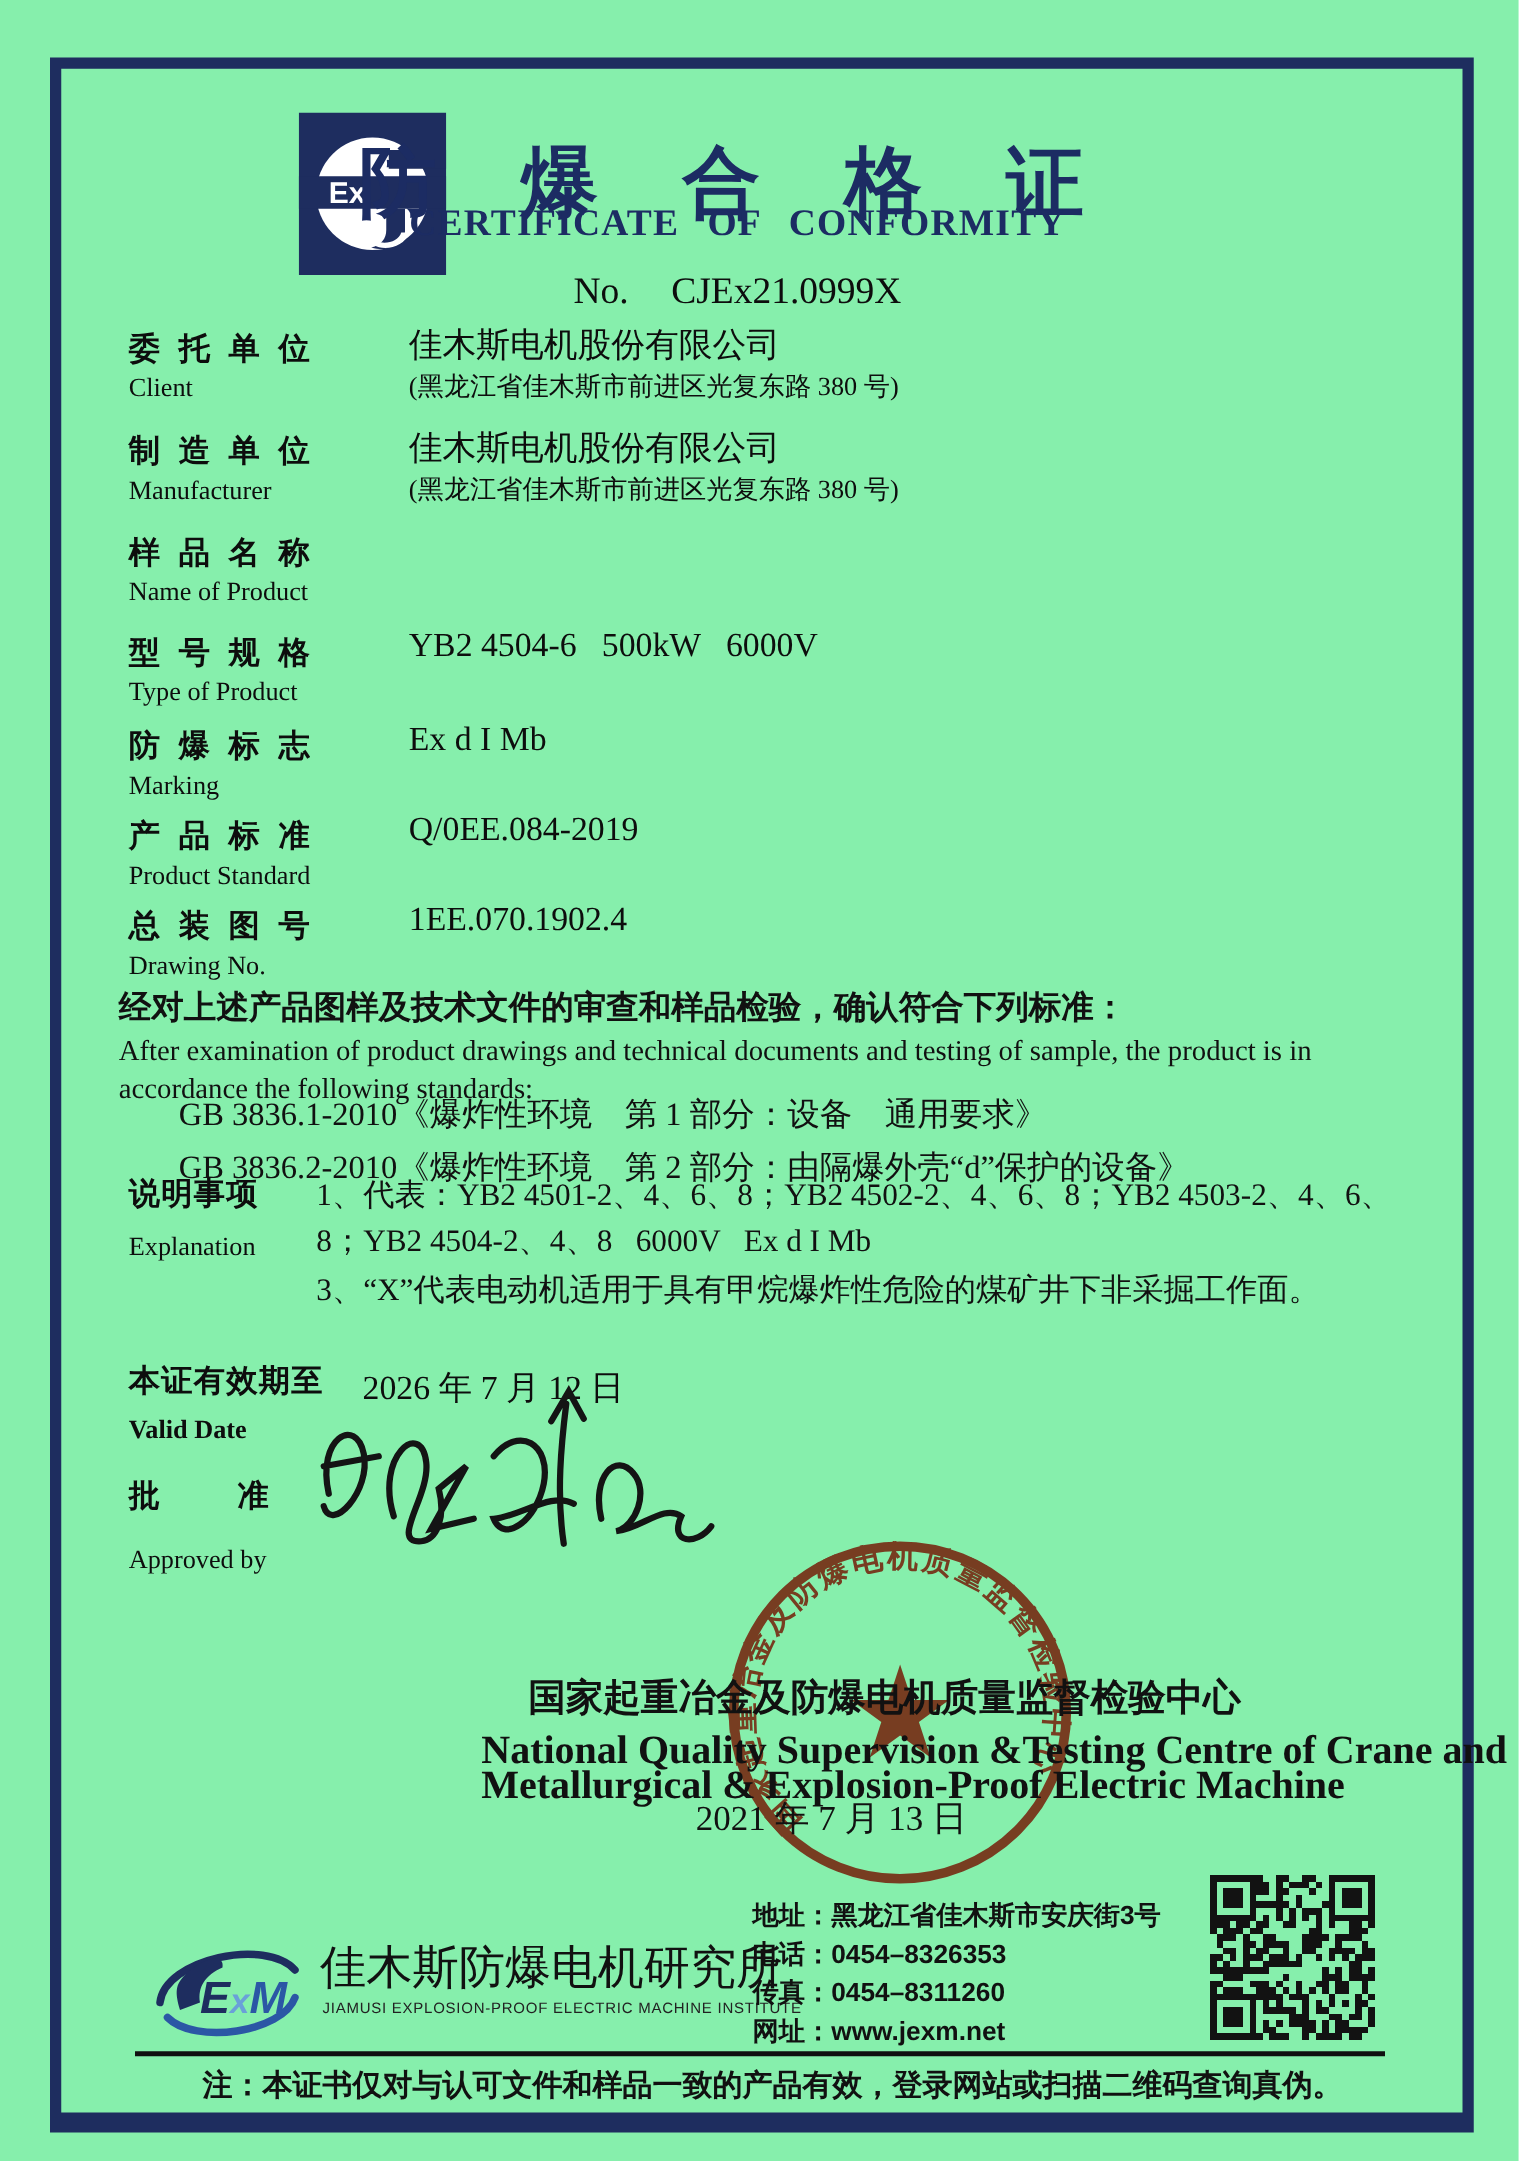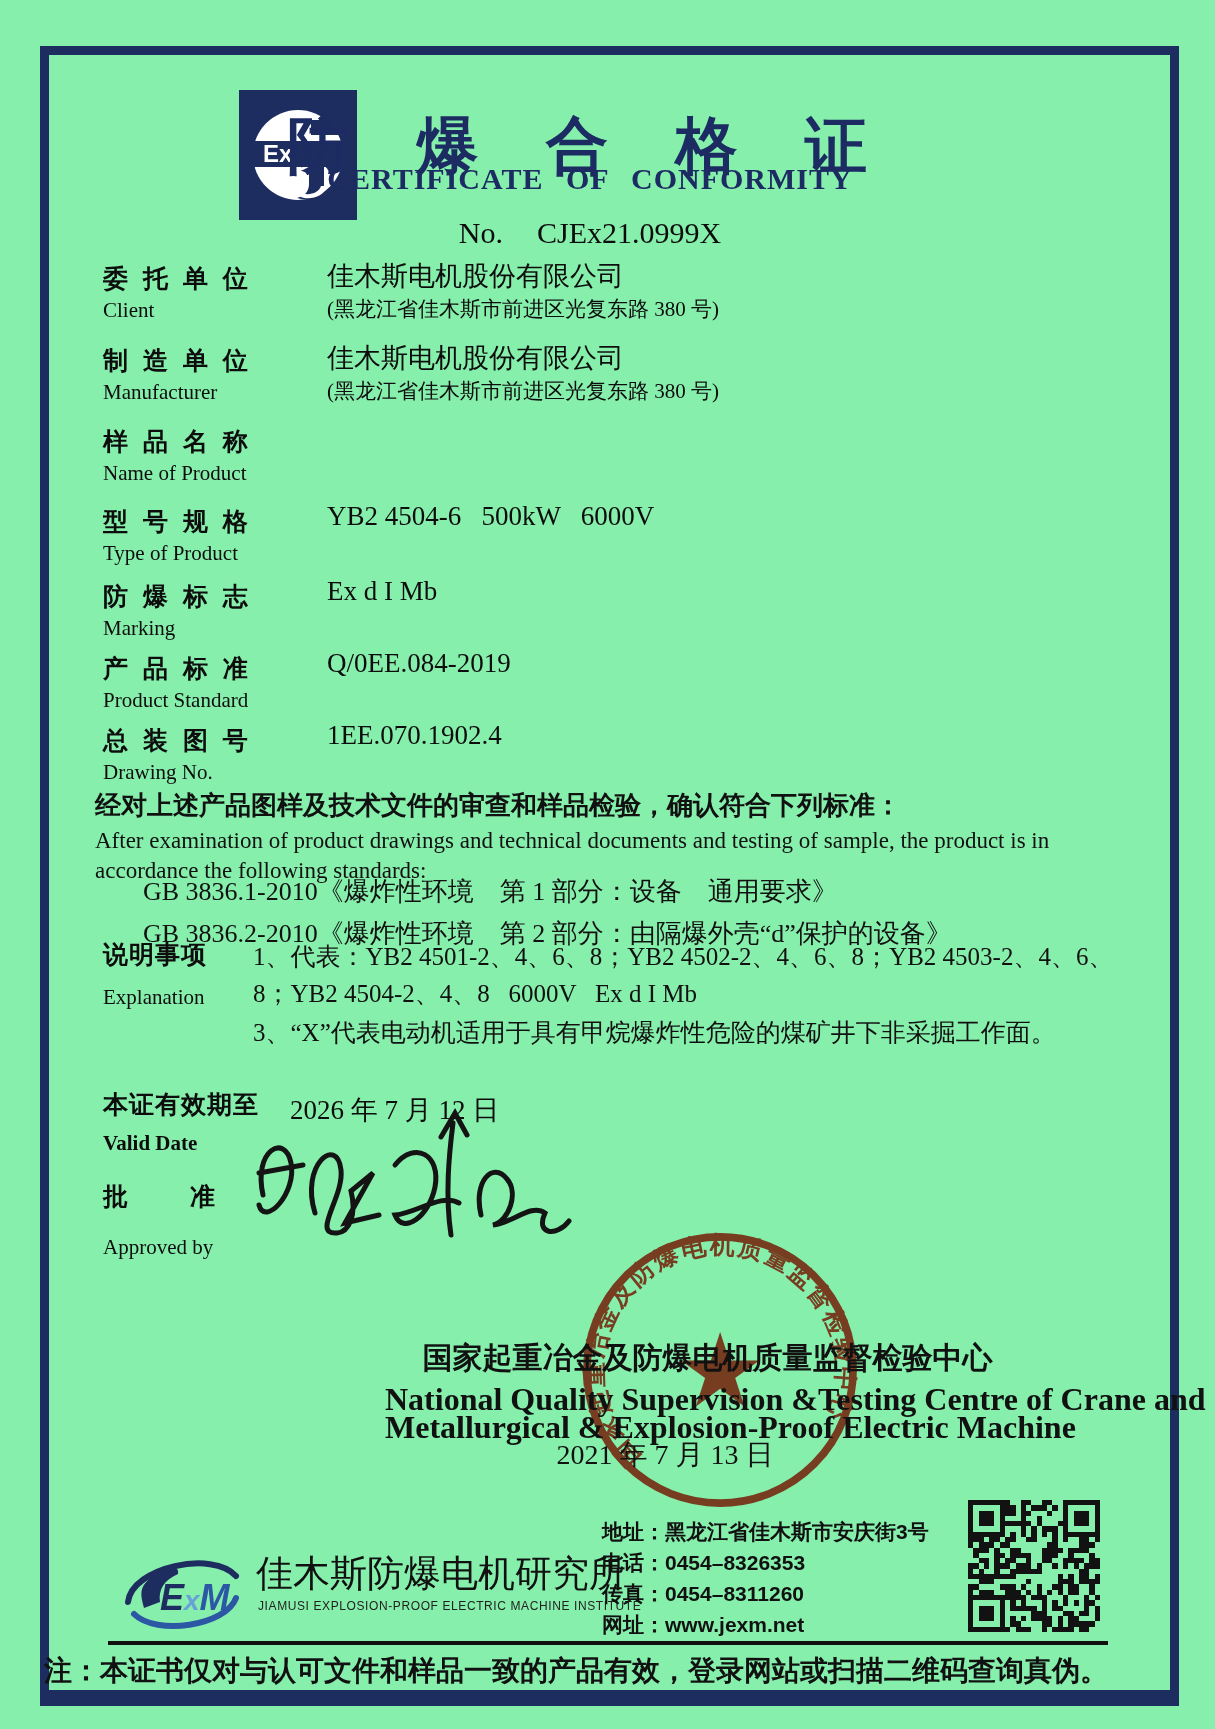--- a/index.html
+++ b/index.html
@@ -53,22 +53,22 @@
   .jexm{position:absolute;left:118px;top:1542px;width:130px;height:95px;}
   .inst-cn{position:absolute;left:256px;top:1549px;font-family:"Liberation Sans",sans-serif;
            font-weight:normal;font-size:37px;color:#111;white-space:nowrap;}
   .inst-en{position:absolute;left:258px;top:1599px;font-family:"Liberation Sans",sans-serif;
            font-size:12px;letter-spacing:.6px;color:#222;white-space:nowrap;}
   .contacts{position:absolute;left:602px;top:1518px;font-family:"Liberation Sans",sans-serif;
             font-size:21px;font-weight:bold;color:#111;}
   .contact-row{height:31px;white-space:nowrap;}
   .qr{position:absolute;left:968px;top:1500px;width:132px;height:132px;}
   .sep-line{position:absolute;left:108px;top:1641px;width:1000px;height:4px;background:#101010;}
-  .note{position:absolute;left:44px;top:1652px;width:1100px;text-align:left;
-        font-family:"Liberation Sans",sans-serif;font-weight:bold;font-size:28px;white-space:nowrap;}
+  .note{position:absolute;left:68px;top:1652px;width:1100px;text-align:center;
+        font-family:"Liberation Sans",sans-serif;font-weight:bold;font-size:24px;white-space:nowrap;}
 </style>
 </head>
 <body>
 
 <div class="page">
   <div class="frame"></div>
 
   <svg class="logo" viewBox="0 0 118 130">
     <rect x="0" y="0" width="118" height="130" fill="#1e2d5f"></rect>
     <circle cx="59" cy="65" r="45" fill="#ffffff"></circle>

